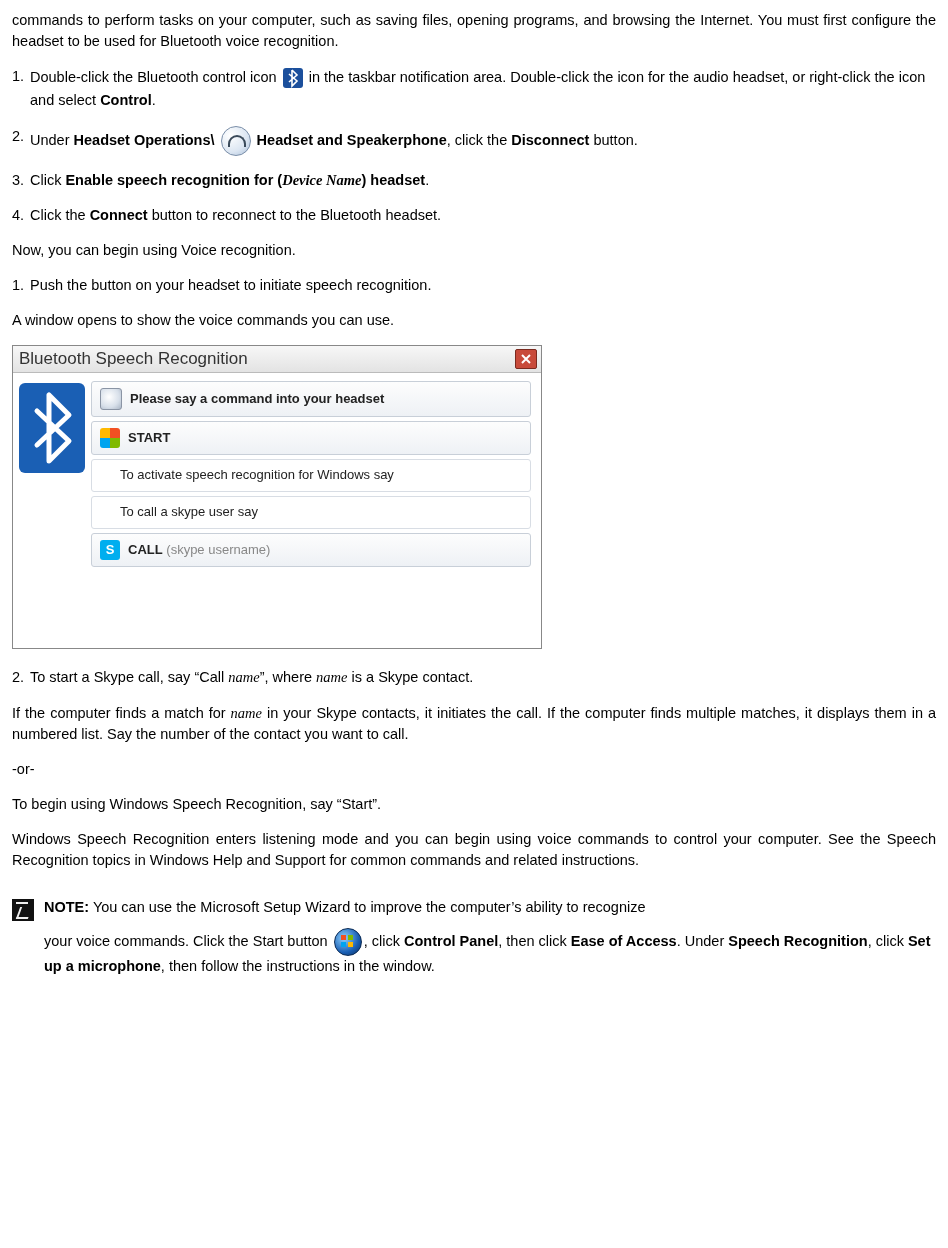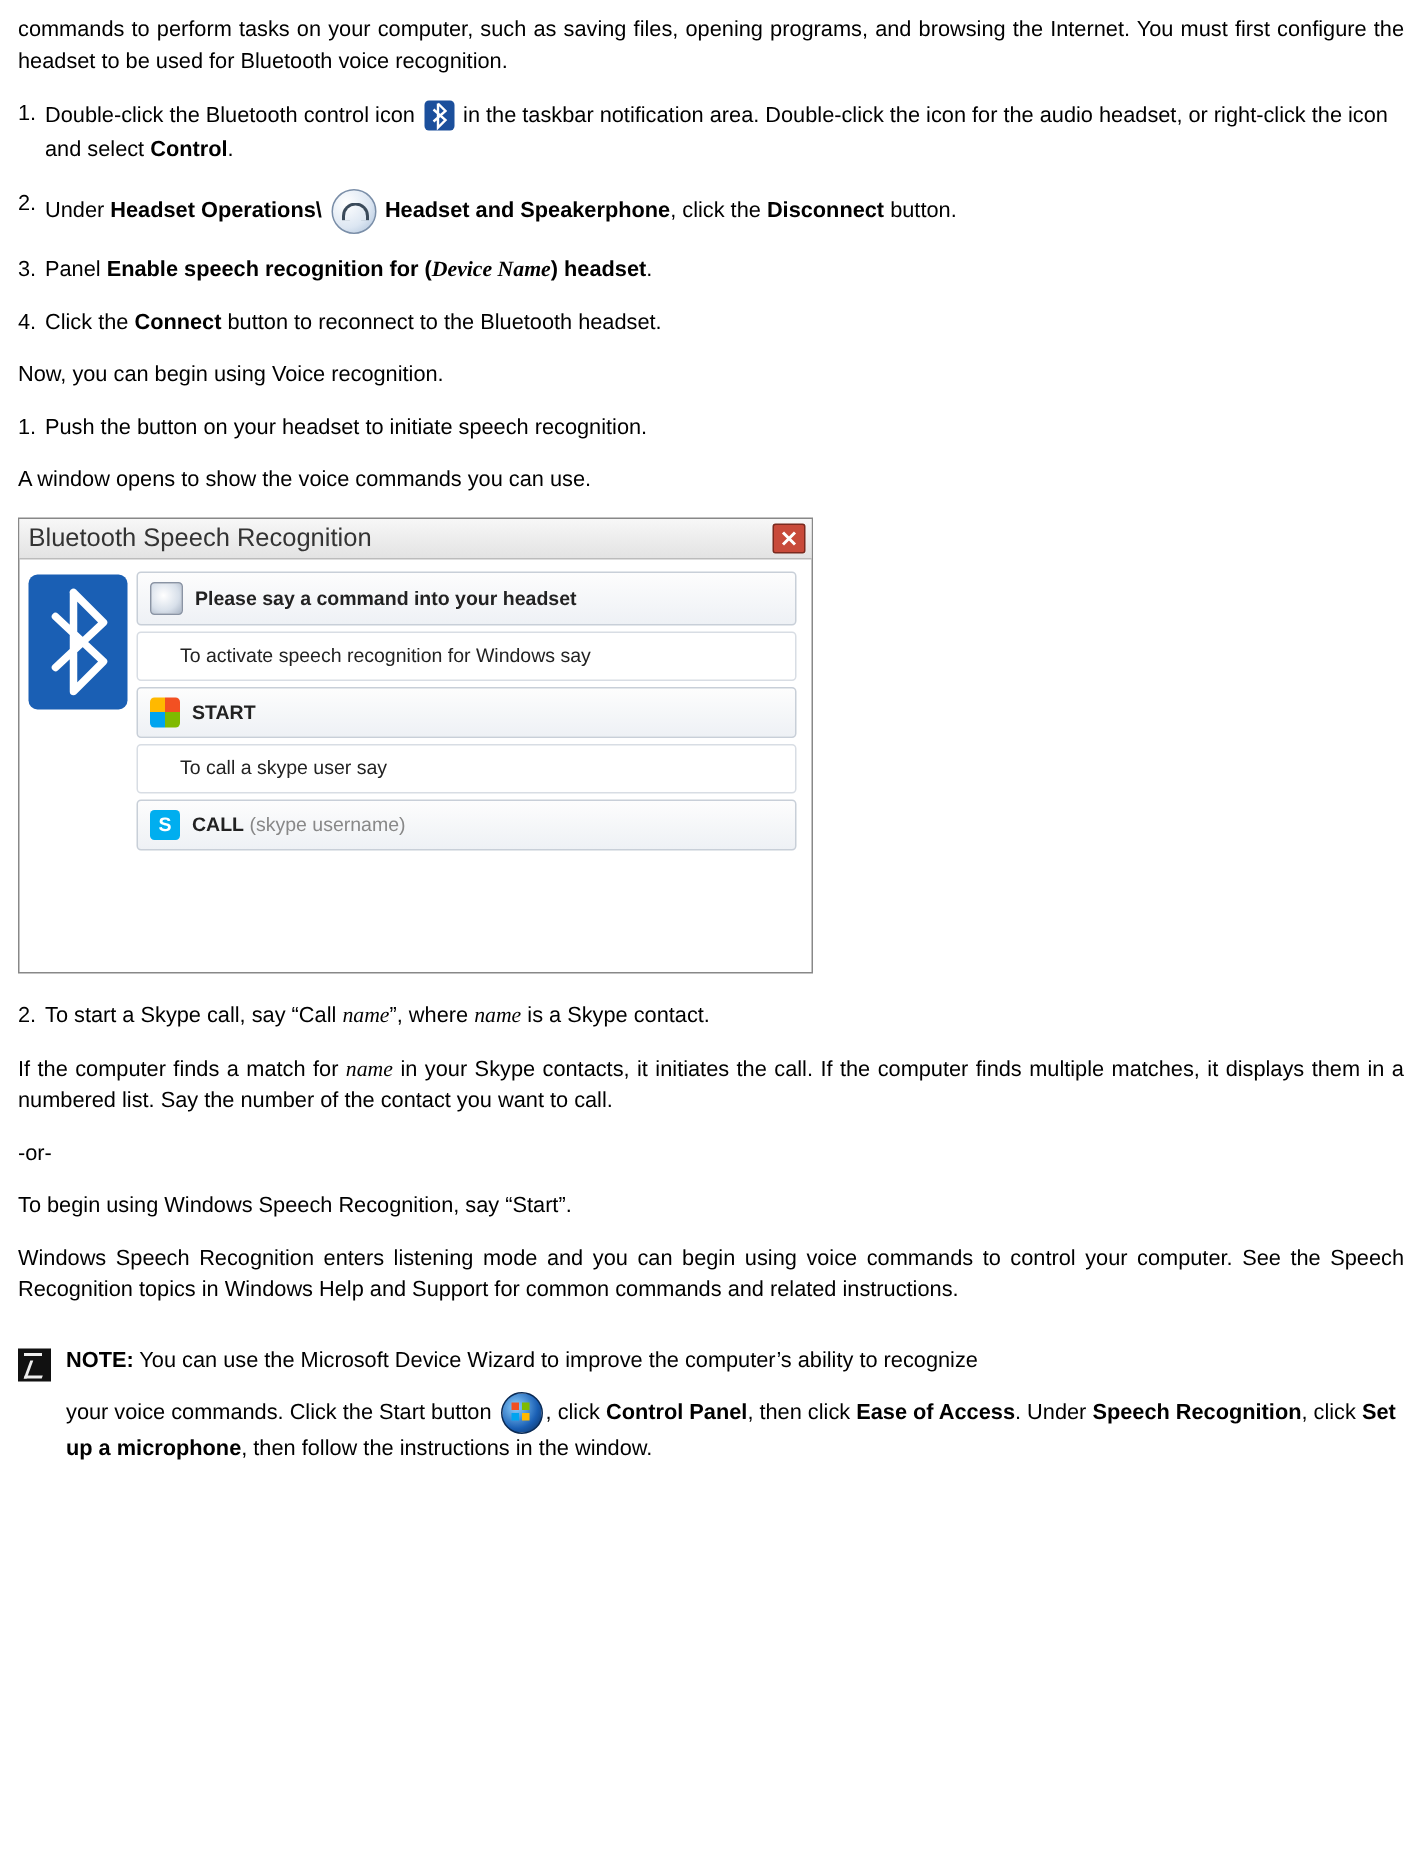--- a/index.html
+++ b/index.html
@@ -206,21 +206,21 @@
   <div class="txt">
     <span>Under </span><b>Headset Operations\</b>
     <span class="headset-circle icon-inline"></span>
     <span> </span><b>Headset and Speakerphone</b><span>, click the </span><b>Disconnect</b><span> button.</span>
   </div>
 </div>
 
 <div class="num-row">
   <div class="num">3.</div>
   <div class="txt">
-    <span>Panel </span><b>Enable speech recognition for (</b><b><i>Device Name</i></b><b>) headset</b><span>.</span>
+    <span>Click </span><b>Enable speech recognition for (</b><b><i>Device Name</i></b><b>) headset</b><span>.</span>
   </div>
 </div>
 
 <div class="num-row">
   <div class="num">4.</div>
   <div class="txt">
     <span>Click the </span><b>Connect</b><span> button to reconnect to the Bluetooth headset.</span>
   </div>
 </div>
 
@@ -248,26 +248,26 @@
         <svg width="66" height="90" viewBox="0 0 66 90">
             <path d="M30 12 L30 78 L50 58 L18 28 M30 12 L50 32 L18 62" stroke="#fff" stroke-width="5" fill="none" stroke-linejoin="round" stroke-linecap="round"></path>
           </svg>
       </div>
     </div>
     <div class="ss-list">
       <div class="ss-row">
         <span class="ico ico-head"></span>
         <span class="bold">Please say a command into your headset</span>
       </div>
-      <div class="ss-row sub">
-        <span>To activate speech recognition for Windows say</span>
-      </div>
       <div class="ss-row">
         <span class="ico ico-win"></span>
         <span class="bold">START</span>
+      </div>
+      <div class="ss-row sub">
+        <span>To activate speech recognition for Windows say</span>
       </div>
       <div class="ss-row sub">
         <span>To call a skype user say</span>
       </div>
       <div class="ss-row">
         <span class="ico ico-skype"></span>
         <span>
           <span class="bold">CALL</span>
           <span class="gray">(skype username)</span>
         </span>
@@ -290,20 +290,20 @@
 <p>-or-</p>
 
 <p>To begin using Windows Speech Recognition, say “Start”.</p>
 
 <p class="just">Windows Speech Recognition enters listening mode and you can begin using voice commands to control your computer. See the Speech Recognition topics in Windows Help and Support for common commands and related instructions.</p>
 
 <div class="note-block">
   <div class="note-icon"></div>
   <div class="note-text">
     <p>
-      <b>NOTE:</b><span> You can use the Microsoft Device Wizard to improve the computer’s ability to recognize</span>
+      <b>NOTE:</b><span> You can use the Microsoft Setup Wizard to improve the computer’s ability to recognize</span>
     </p>
     <p style="margin-bottom:0;">
       <span>your voice commands. Click the Start button </span>
       <span class="start-orb"></span><span>, click </span><b>Control Panel</b><span>, then click </span><b>Ease of Access</b><span>. Under </span><b>Speech Recognition</b><span>, click </span><b>Set up a microphone</b><span>, then follow the instructions in the window.</span>
     </p>
   </div>
 </div>
 
 </body></html>

